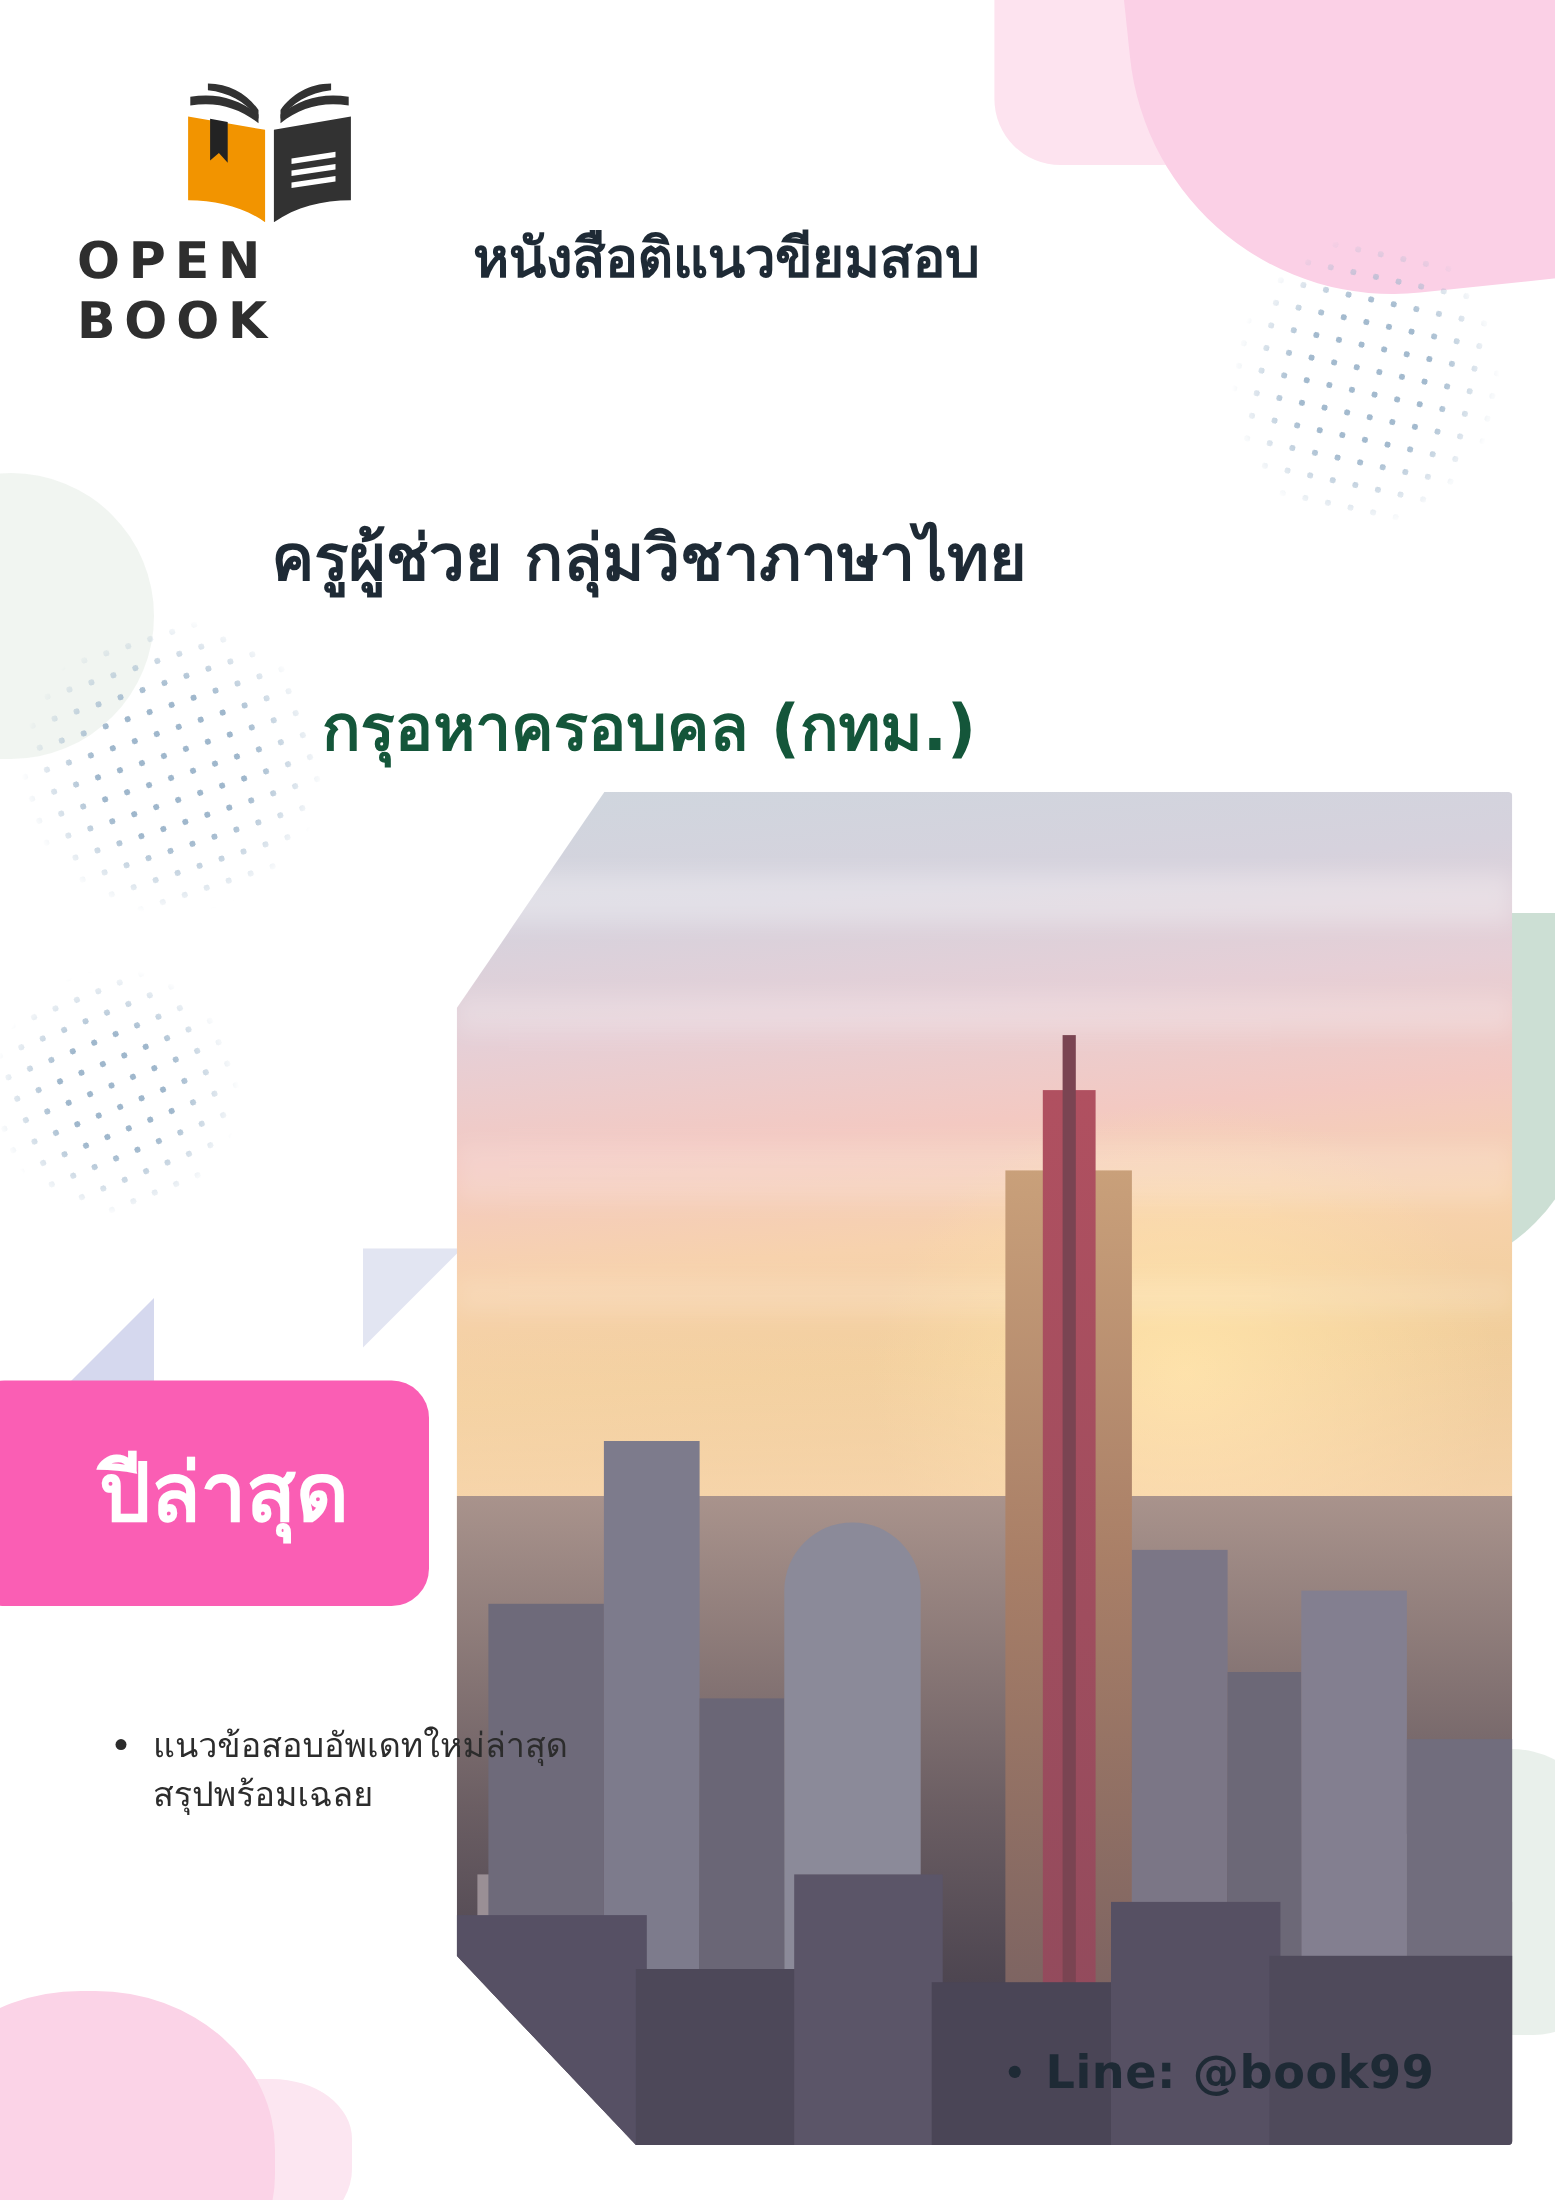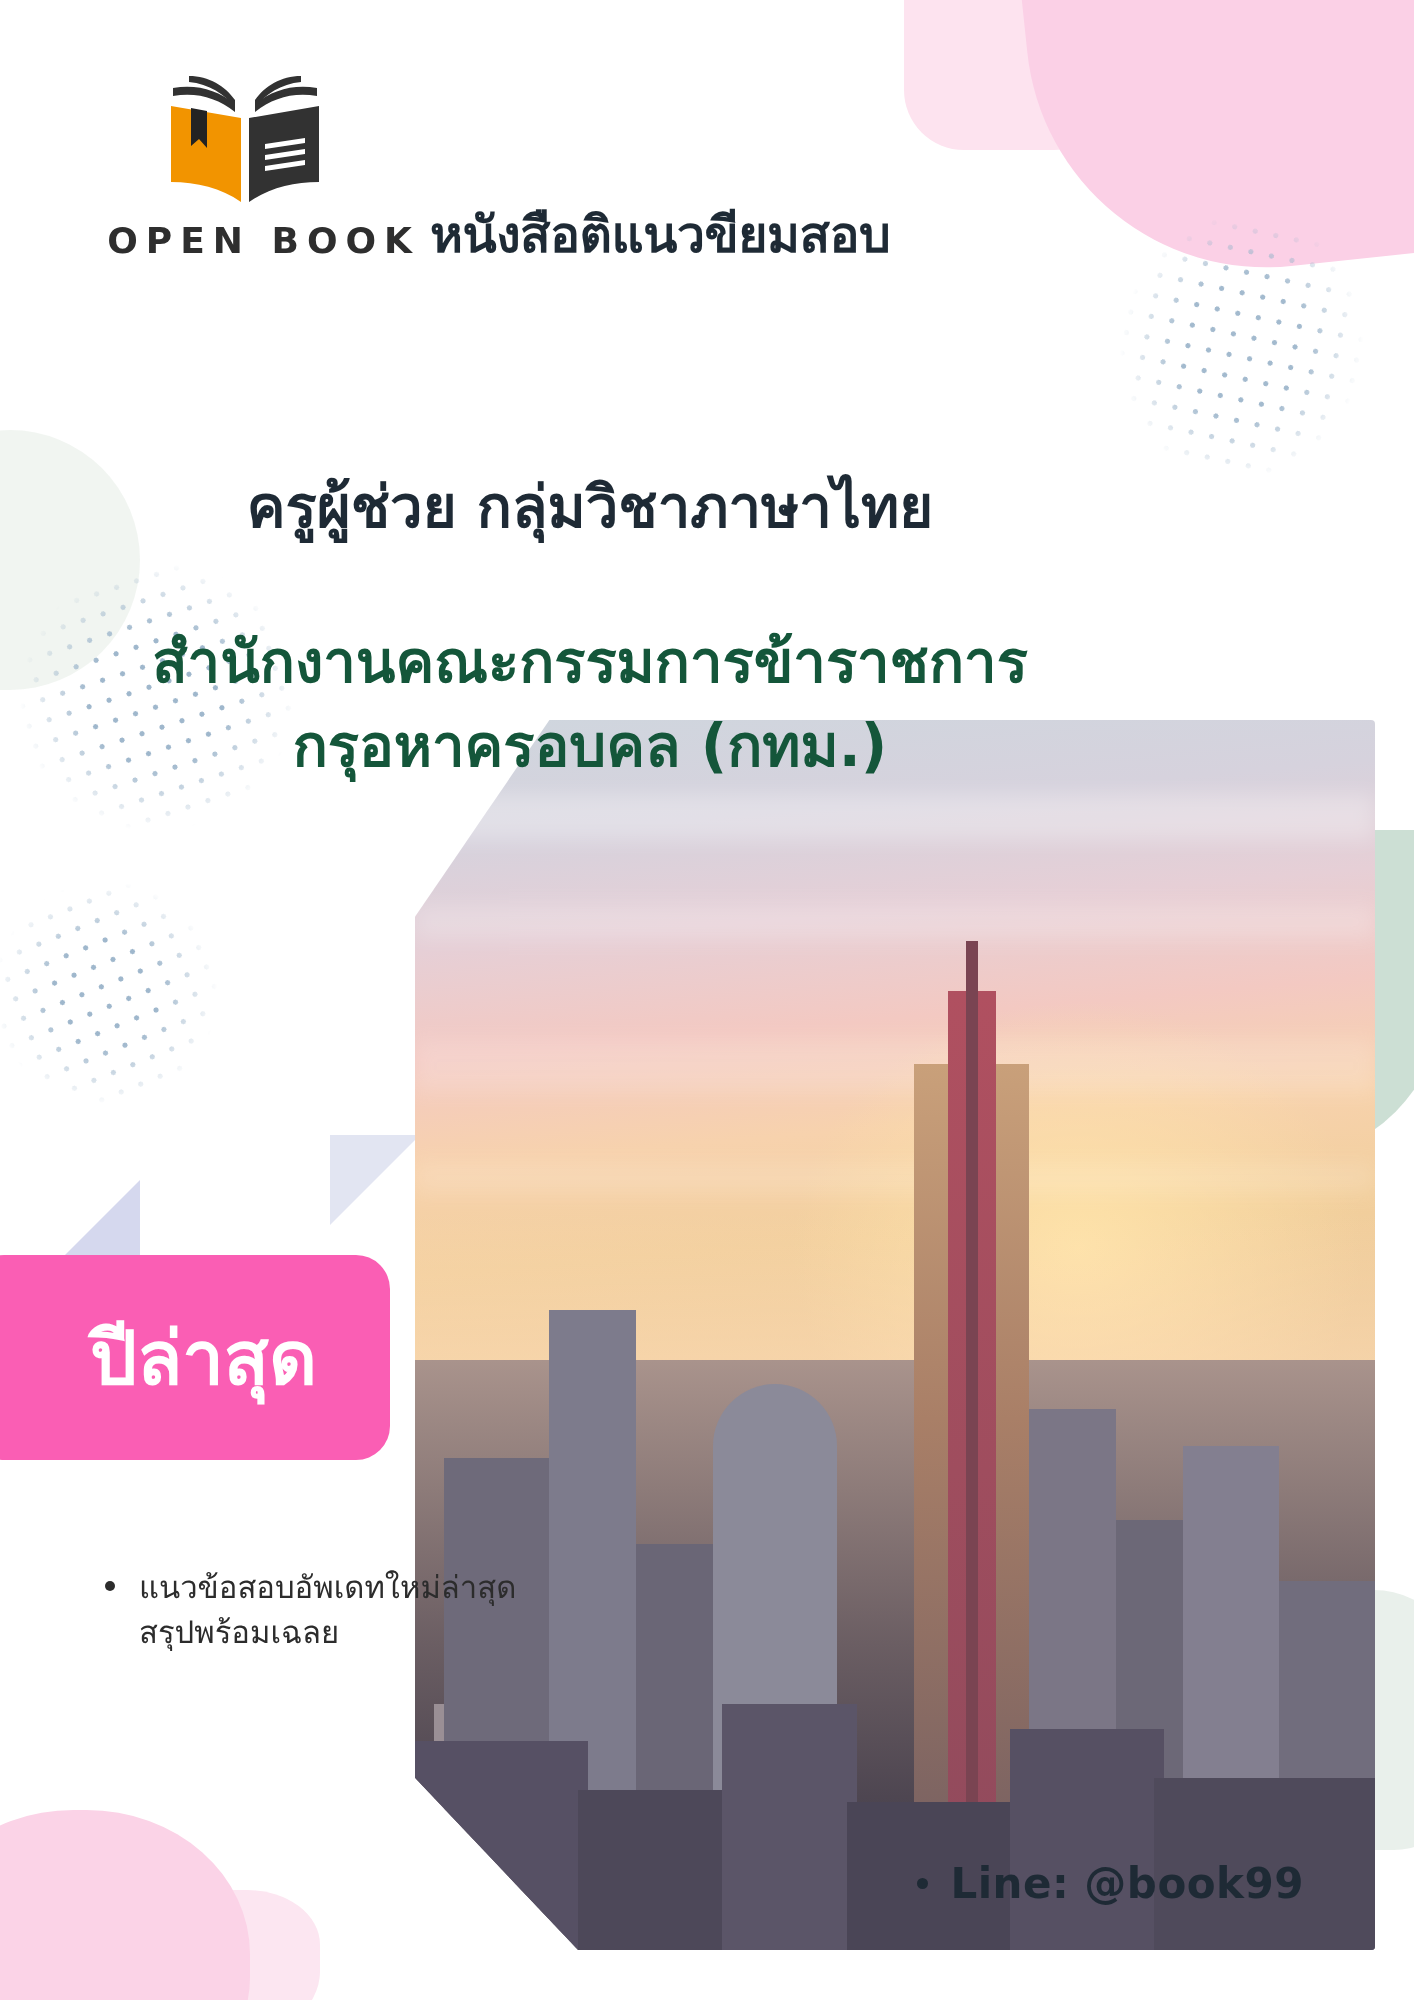--- a/index.html
+++ b/index.html
@@ -102,22 +102,22 @@
     -webkit-mask-image:radial-gradient(ellipse 55% 60% at 50% 45%, #000 30%, transparent 70%);
     mask-image:radial-gradient(ellipse 55% 60% at 50% 45%, #000 30%, transparent 70%);
     transform:rotate(8deg);
     opacity:.8;
   }
 
   
   .logo-wrap { position:absolute; top:70px; left:70px; width:350px; }
   .logo-mark { width:180px; height:140px; margin:0 auto; display:block; }
   .logo-text {
-    margin-top:10px; text-align:right;
-    font-size:36px; font-weight:700; letter-spacing:8px;
+    text-align:left;
+    font-size:46px; font-weight:700; letter-spacing:8px;
     color:#2e2e2e; font-family:"DejaVu Sans","Liberation Sans",sans-serif;
   }
 
   
   .kicker {
     position:absolute; top:195px; left:430px; width:700px;
     font-size:50px; font-weight:700; color:#1e2a35;
     letter-spacing:-0.5px;
   }
   .title-main {
@@ -301,21 +301,20 @@
     <path d="M110 74 L150 68 L150 73 L110 79 Z" fill="#ffffff"></path>
     <path d="M110 85 L150 79 L150 84 L110 90 Z" fill="#ffffff"></path>
     <path d="M110 96 L150 90 L150 95 L110 101 Z" fill="#ffffff"></path>
   </svg>
   <div class="logo-text">OPEN BOOK</div>
 </div>
 
 <div class="kicker">หนังสือติแนวขียมสอบ</div>
 <div class="title-main">ครูผู้ช่วย กลุ่มวิชาภาษาไทย</div>
 <div class="title-org">
-  <span>สำนักงานคณะกรรมการข้าราชการ</span>
   <span>กรุอหาครอบคล (กทม.)</span>
 </div>
 
 <div class="badge">
   <div class="badge-text">ปีล่าสุด</div>
 </div>
 
 <div class="bullets">
   <div class="bullet">
     <span class="dot"></span>

